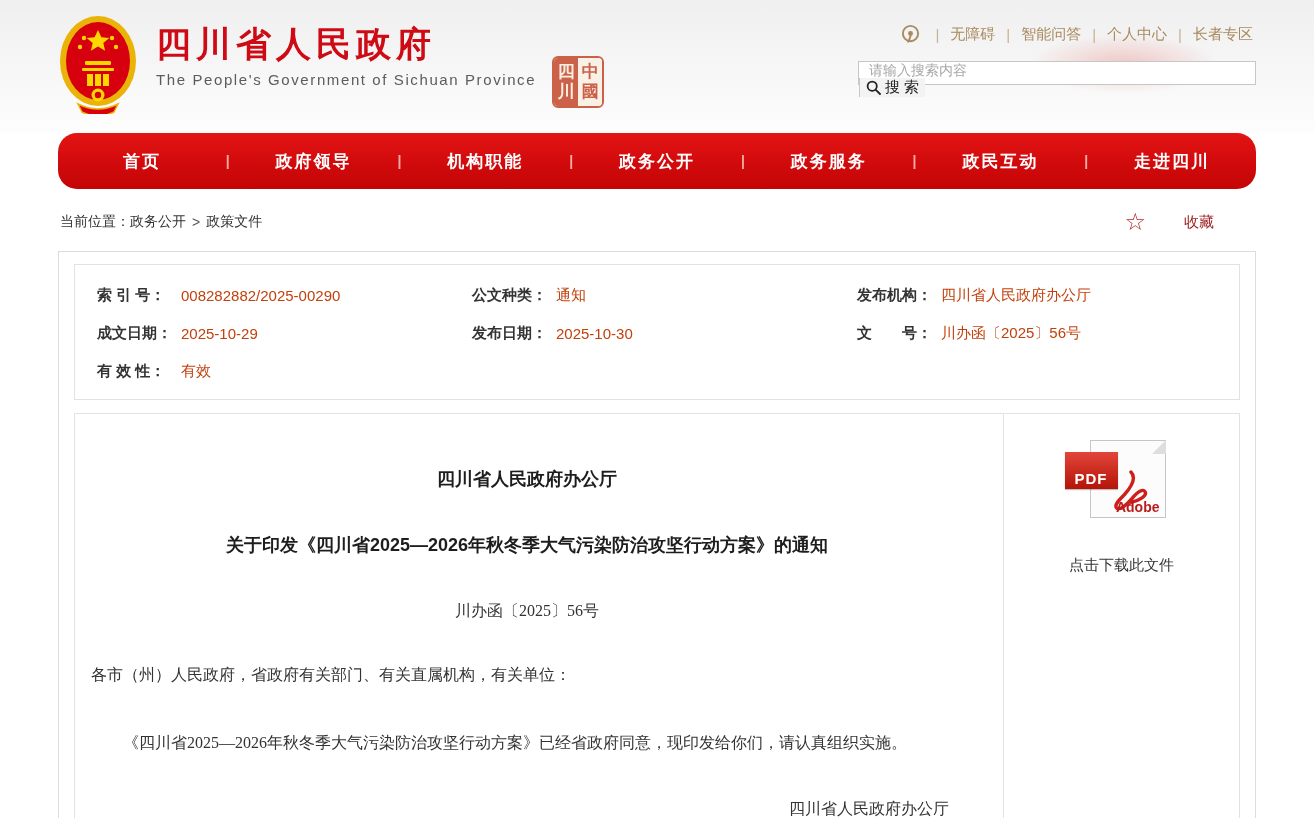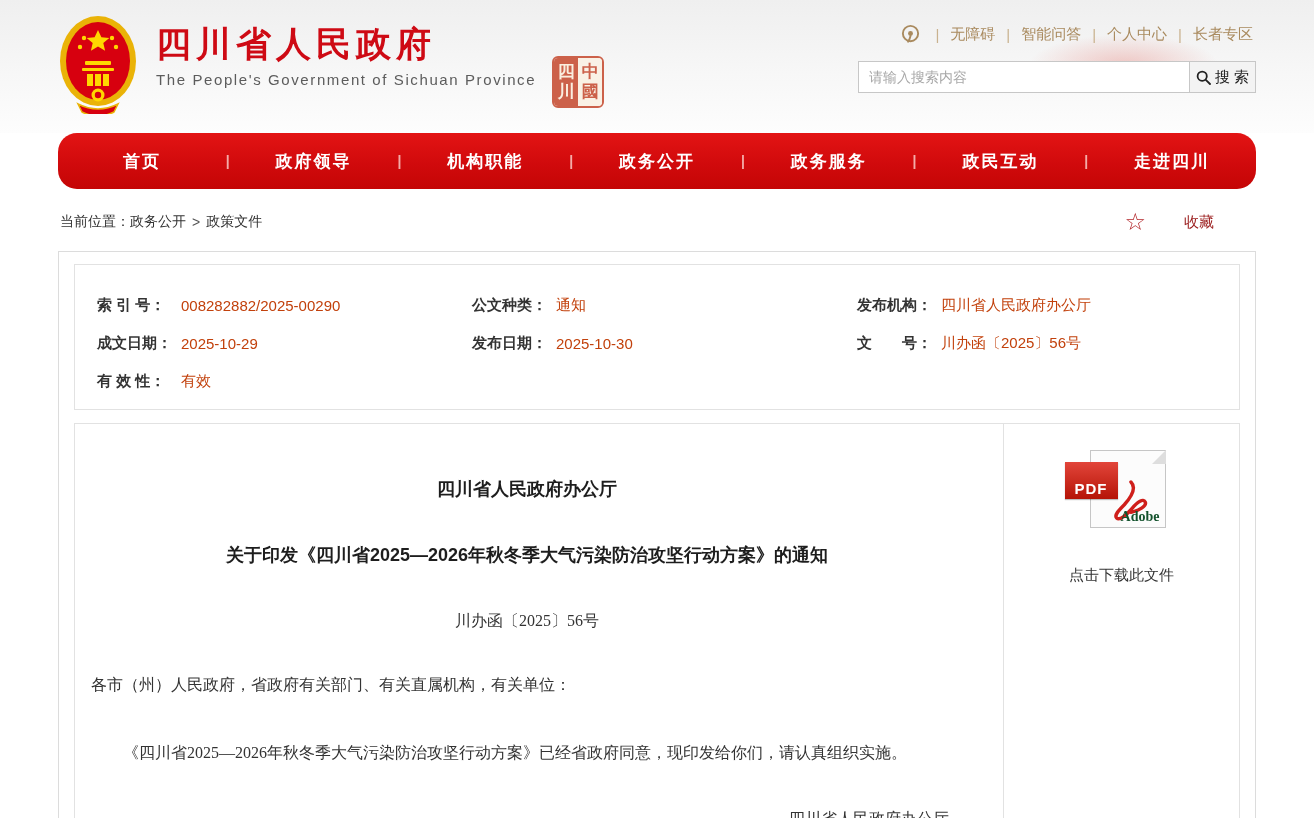--- a/index.html
+++ b/index.html
@@ -25,21 +25,21 @@
     font-family:"Liberation Serif","DejaVu Serif",serif; font-weight:bold; font-size:17px; line-height:1.2; }
   .seal-left  { background:#c9553c; color:#fbeede; }
   .seal-right { background:#faf1e4; color:#c9553c; }
 
   .header-right { margin-left:auto; padding-top:10px; width:398px; }
   .quick-links { display:flex; align-items:center; justify-content:flex-end; font-size:15px; color:#a98a5e; }
   .quick-links .ql-item { cursor:pointer; padding:0 3px; white-space:nowrap; }
   .quick-links .sep { color:#c9b28f; margin:0 8px; }
   .voice-icon { width:21px; height:21px; margin-right:6px; }
 
-  .search-bar { margin-top:16px; display:flex; height:32px; border:1px solid #c7c7c7; background:#fff; }
+  .search-bar { margin-top:16px; display:flex; height:24px; border:1px solid #c7c7c7; background:#fff;flex-direction:column; }
   .search-input { flex:1; border:none; outline:none; padding:0 10px; font-size:14px; color:#333; background:transparent;
     font-family:"Liberation Sans","DejaVu Sans",sans-serif; }
   .search-input::placeholder { color:#a8a8a8; }
   .search-btn { width:66px; border-left:1px solid #c7c7c7; background:#f3f3f3; display:flex; align-items:center;
     justify-content:center; gap:4px; font-size:15px; color:#222; cursor:pointer; }
 
   
   .nav-bar { width:1198px; margin:0 auto 0; height:56px; border-radius:19px;
     background:linear-gradient(180deg,#e31414 0%,#d10a0c 55%,#c40505 100%);
     display:flex; align-items:center; }
@@ -50,21 +50,21 @@
   .crumb-row { display:flex; align-items:center; padding:21px 2px 17px; font-size:14px; color:#333;text-align:center; }
   .crumb-link { cursor:pointer; }
   .crumb-sep { margin:0 6px; color:#555; }
   .favorite { margin-left:auto; display:flex; align-items:center; cursor:pointer; padding-right:40px; }
   .star-glyph { font-size:24px; color:#b3262a; line-height:1; }
   .favorite-label { font-size:15px; color:#9c2020; margin-left:7px;padding-left:31px; }
 
   
   .page-box { border:1px solid #dcdcdc; border-bottom:none; height:578px; padding:12px 15px 0; }
 
-  .meta-box { border:1px solid #e2e2e2; padding:21px 22px 9px; display:grid;
+  .meta-box { border:1px solid #e2e2e2; padding:11px 22px 9px; display:grid;
     grid-template-columns:375px 385px 1fr; }
   .meta-cell { display:flex; align-items:center; height:38px; font-size:15px; }
   .m-label { font-weight:bold; color:#333; min-width:84px; white-space:pre; }
   .m-value { color:#c2410c; margin-left:0; white-space:nowrap; }
   .meta-empty { height:38px; }
 
   .doc-box { border:1px solid #e2e2e2; border-bottom:none; margin-top:13px; display:flex; height:412px; overflow:hidden; }
   .doc-article { flex:1; padding:52px 40px 0 16px; }
   .doc-org, .doc-title { text-align:center; font-weight:bold; font-size:18px; color:#1d1d1d; margin-bottom:40px; line-height:26px; }
   .doc-serif { font-family:"Liberation Serif","DejaVu Serif",serif; }
@@ -75,21 +75,21 @@
 
   .doc-side { width:236px; border-left:1px solid #e2e2e2; padding-top:26px; text-align:center; }
   .pdf-wrap { width:88px; margin:0 auto; position:relative; cursor:pointer; height:80px; }
   .pdf-page { width:76px; height:78px; margin-left:12px; background:#fcfcfc; border:1px solid #c6c6c6; position:relative; }
   .pdf-fold { position:absolute; top:-1px; right:-1px; width:0; height:0;
     border-left:14px solid transparent; border-bottom:14px solid #dedede; }
   .pdf-banner { position:absolute; top:12px; left:-13px; background:linear-gradient(180deg,#e2453a,#b51407);
     color:#fff; font-weight:bold; font-size:15px; letter-spacing:1px; padding:18px 10px 2px;
     box-shadow:0 1px 1px rgba(0,0,0,.25); }
   .pdf-swirl { position:absolute; top:28px; left:20px; }
-  .adobe-label { position:absolute; bottom:2px; right:5px; font-weight:bold; font-size:14px; color:#14532d;font-family:Liberation Serif, serif; }
+  .adobe-label { position:absolute; bottom:2px; right:5px; font-weight:bold; font-size:14px; color:#b91c1c; }
   .dl-caption { margin-top:36px; font-size:15px; color:#333; cursor:pointer; }
 </style>
 </head>
 <body>
 
 <div class="header">
   <div class="header-decor"></div>
   <div class="shell">
     <div class="header-inner">
 

